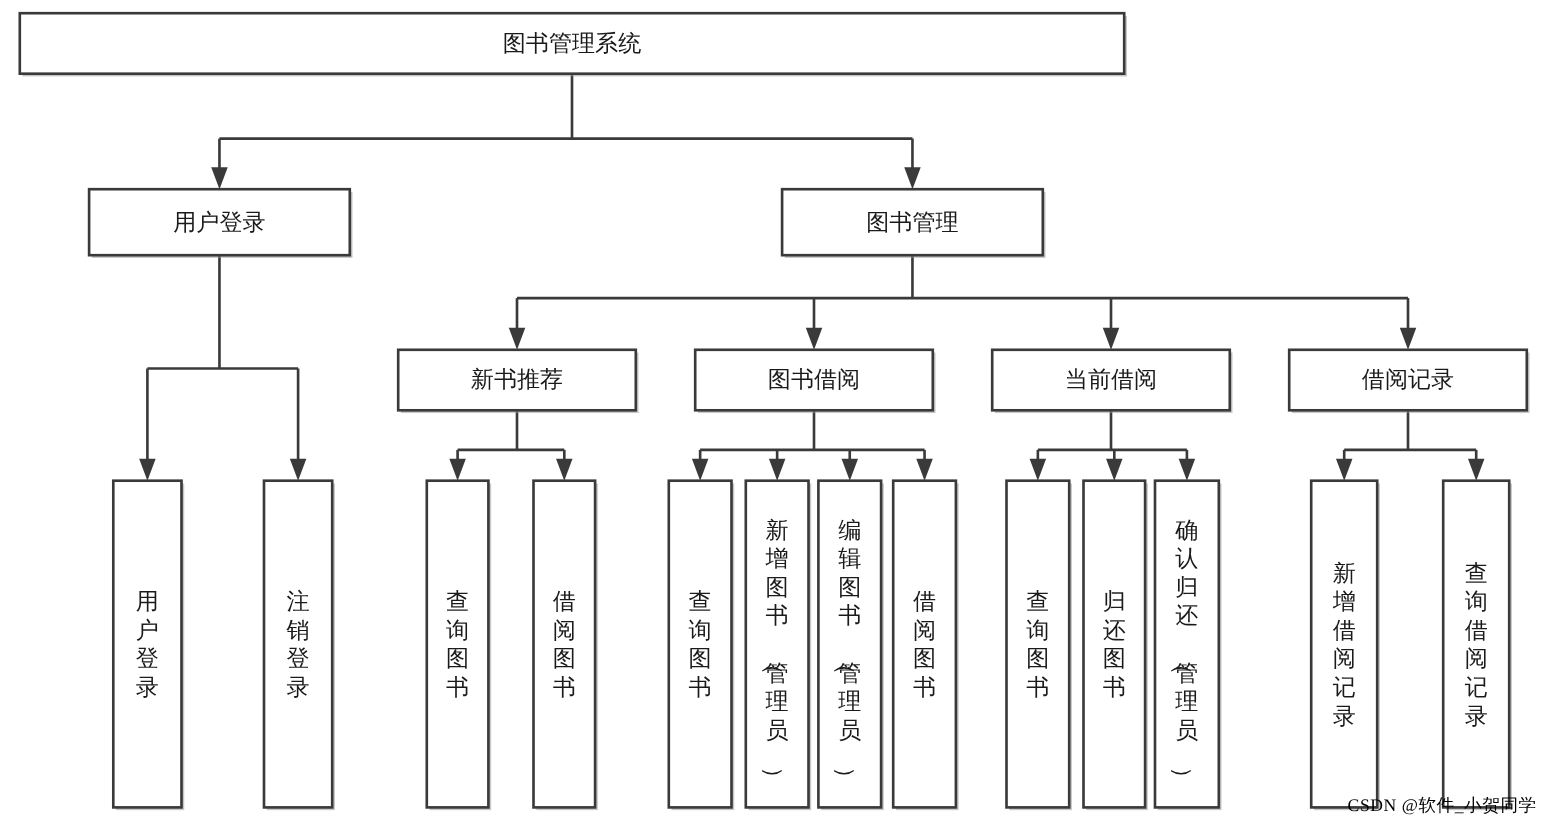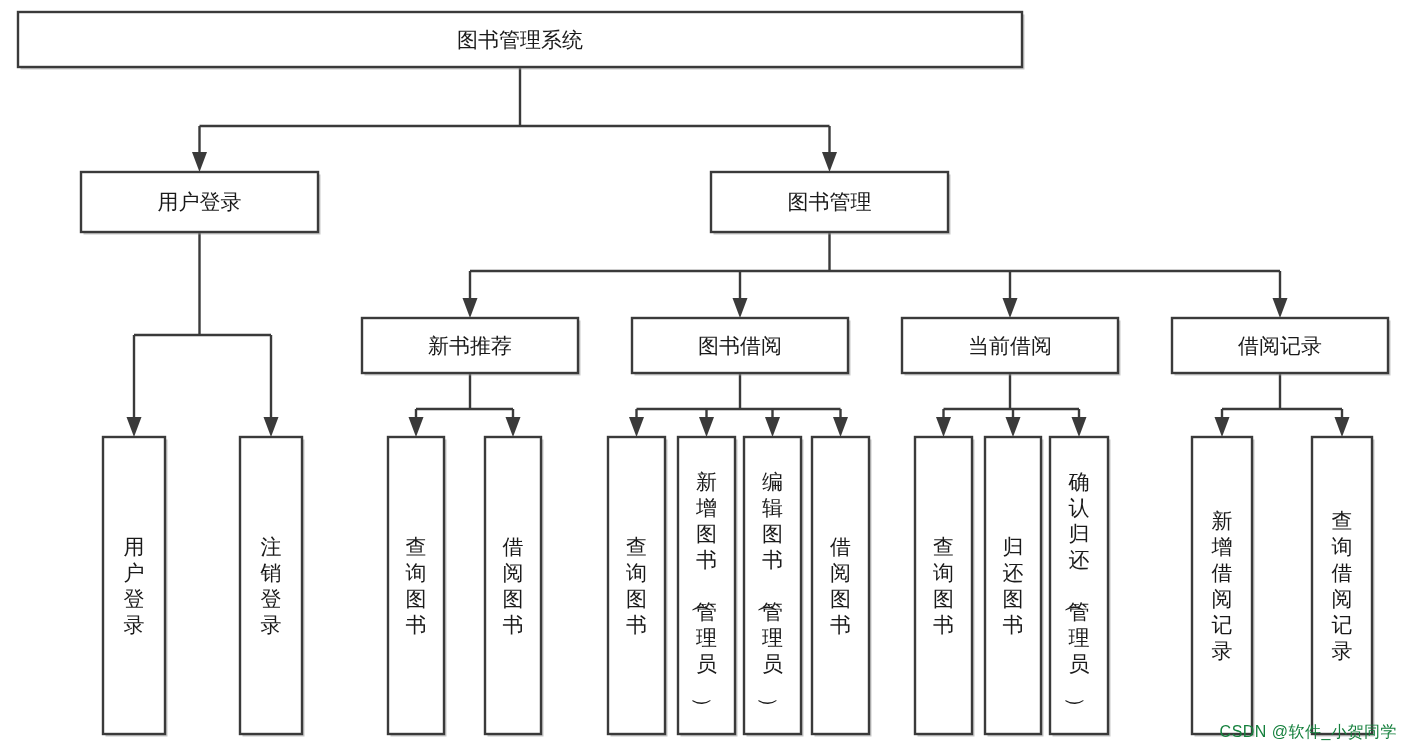--- a/index.html
+++ b/index.html
@@ -56,23 +56,23 @@
   .node-label-v {
     font-family: "DejaVu Sans", "Liberation Sans", sans-serif;
     font-size: 21px;
     fill: #1a1a1a;
     text-anchor: middle;
   }
   .watermark-text {
     position: absolute;
     right: 8px;
     bottom: 4px;
-    font-family: Liberation Sans, sans-serif;
+    font-family: Liberation Serif, serif;
     font-size: 16px;
-    color: #15803d;
+    color: #000000;
     white-space: nowrap;
     letter-spacing: 0.5px;
     user-select: none;
   }
 </style>
 </head>
 <body>
 
 <div id="diagram-root">
   <svg class="diagram-canvas" viewBox="0 0 1405 747" xmlns="http://www.w3.org/2000/svg">

